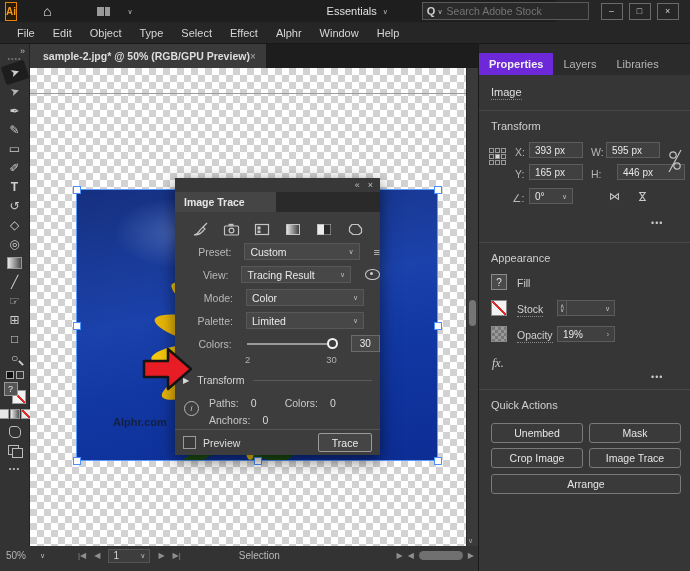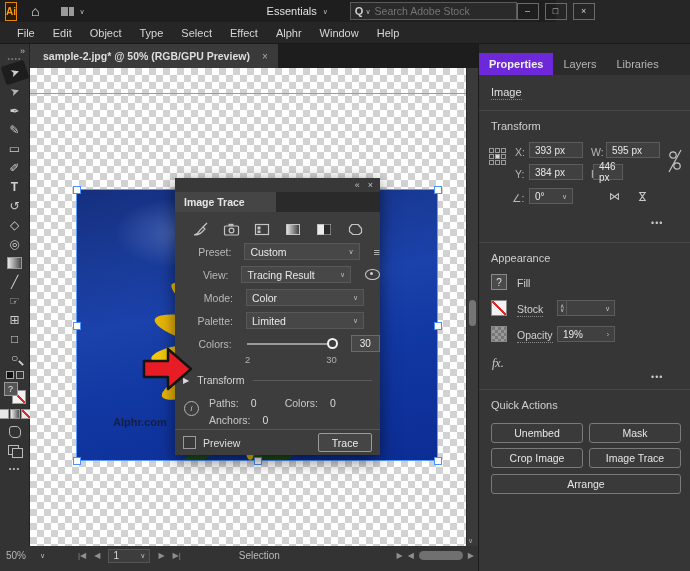--- a/index.html
+++ b/index.html
@@ -2,21 +2,21 @@
 <html><head>
 <meta charset="utf-8">
 <style>
   html,body{margin:0;padding:0;background:#161616;}
   .app{position:relative;width:690px;height:571px;overflow:hidden;background:#262626;
        font-family:"Liberation Sans","DejaVu Sans",sans-serif;color:#d8d8d8;font-size:11px;
        -webkit-font-smoothing:antialiased;}
   .abs{position:absolute;}
 
   
-  .titlebar{left:0;top:0;width:556px;height:22px;background:#1e1e1e;display:flex;align-items:center;}
+  .titlebar{left:0;top:0;width:556px;height:22px;background:#1e1e1e;display:flex;align-items:center;gap:12px;}
   .ai-logo{width:17px;height:17px;margin-left:5px;background:#2a1c08;border:1px solid #e8860c;
            color:#f59b1e;font-weight:bold;font-size:10px;display:flex;align-items:center;justify-content:center;}
   .home-ic{margin-left:14px;font-size:14px;color:#e8e8e8;line-height:1;}
   .tb-sep{width:1px;height:12px;background:#4a4a4a;margin:0 11px;}
   .ws-icon{display:flex;gap:1px;}
   .ws-icon i{display:block;width:5px;height:9px;background:#9a9a9a;}
   .ws-icon i:first-child{width:7px;}
   .chv{font-size:7px;color:#bdbdbd;line-height:1;}
   .ws-label{margin-left:182px;color:#e0e0e0;display:flex;align-items:center;gap:6px;}
   .search-box{margin-left:22px;width:180px;height:16px;border:1px solid #5a5a5a;background:#2a2a2a;
@@ -63,21 +63,21 @@
   .trio i.g{background:linear-gradient(90deg,#eee,#555);}
   .trio i.n{background-image:linear-gradient(45deg,transparent 42%,#d92b2b 42%,#d92b2b 58%,transparent 58%);}
   .blob-ic{width:10px;height:10px;border:1px solid #bbb;border-radius:3px 5px 4px 5px;margin-top:7px;}
   .dmode-ic{position:relative;width:14px;height:12px;margin-top:7px;}
   .dmode-ic i{position:absolute;width:9px;height:8px;border:1px solid #bbb;display:block;}
   .dmode-ic i:last-child{left:4px;top:3px;background:#333;}
   .tb-more{color:#bbb;font-size:8px;letter-spacing:1px;margin-top:7px;}
 
   
   .tabbar{left:30px;top:44px;width:448px;height:24px;background:#1d1d1d;display:flex;align-items:flex-end;}
-  .doc-tab{height:24px;background:#3a3a3a;display:flex;align-items:center;padding:0 10px 0 13px;gap:12px;}
+  .doc-tab{height:24px;background:#3a3a3a;display:flex;align-items:center;padding:0 10px 0 13px;}
   .doc-tab .t{font-weight:bold;color:#dedede;font-size:10.5px;}
   .doc-tab .x{color:#aaa;font-size:10px;}
   .canvas{left:30px;top:68px;width:448px;height:478px;overflow:hidden;background-color:#ffffff;
      background-image:linear-gradient(45deg,#d2d2d2 25%,transparent 25%,transparent 75%,#d2d2d2 75%),
                       linear-gradient(45deg,#d2d2d2 25%,transparent 25%,transparent 75%,#d2d2d2 75%);
      background-size:14px 14px;background-position:0 0,7px 7px;}
   .artboard-line{position:absolute;left:0;top:25px;width:448px;height:1px;background:#9b9b9b;}
   .vscroll{position:absolute;right:0;top:0;width:12px;height:478px;background:#3a3a3a;border-left:1px solid #2b2b2b;box-sizing:border-box;}
   .vscroll .thumb{position:absolute;left:2px;top:232px;width:7px;height:26px;border-radius:4px;background:#757575;}
   .vscroll .arr{position:absolute;bottom:1px;left:1px;color:#aaa;font-size:7px;}
@@ -447,23 +447,23 @@
           <i></i>
           <i></i>
           <i></i>
           <i></i>
       </div>
       <span class="abs fld-lbl" style="left:36px;top:14px">X:</span>
       <div class="abs fld" style="left:50px;top:10px;width:54px">393 px</div>
       <span class="abs fld-lbl" style="left:112px;top:14px">W:</span>
       <div class="abs fld" style="left:127px;top:10px;width:54px">595 px</div>
       <span class="abs fld-lbl" style="left:36px;top:36px">Y:</span>
-      <div class="abs fld" style="left:50px;top:32px;width:54px">384 px</div>
+      <div class="abs fld" style="left:50px;top:32px;width:54px">165 px</div>
       <span class="abs fld-lbl" style="left:112px;top:36px">H:</span>
-      <div class="abs fld" style="left:114px;top:32px;width:30px">446 px</div>
+      <div class="abs fld" style="left:138px;top:32px;width:68px">446 px</div>
       <svg class="abs" style="left:188px;top:16px" width="16" height="26">
         <circle cx="6" cy="7" r="3.2" fill="none" stroke="#c4c4c4" stroke-width="1.2"></circle>
         <circle cx="10" cy="18" r="3.2" fill="none" stroke="#c4c4c4" stroke-width="1.2"></circle>
         <line x1="2" y1="24" x2="14" y2="2" stroke="#c4c4c4" stroke-width="1.2"></line>
       </svg>
       <span class="abs fld-lbl" style="left:33px;top:60px">∠:</span>
       <div class="abs fld" style="left:50px;top:56px;width:44px">
         <span>0°</span>
         <span class="chv" style="margin-left:auto">∨</span>
       </div>

